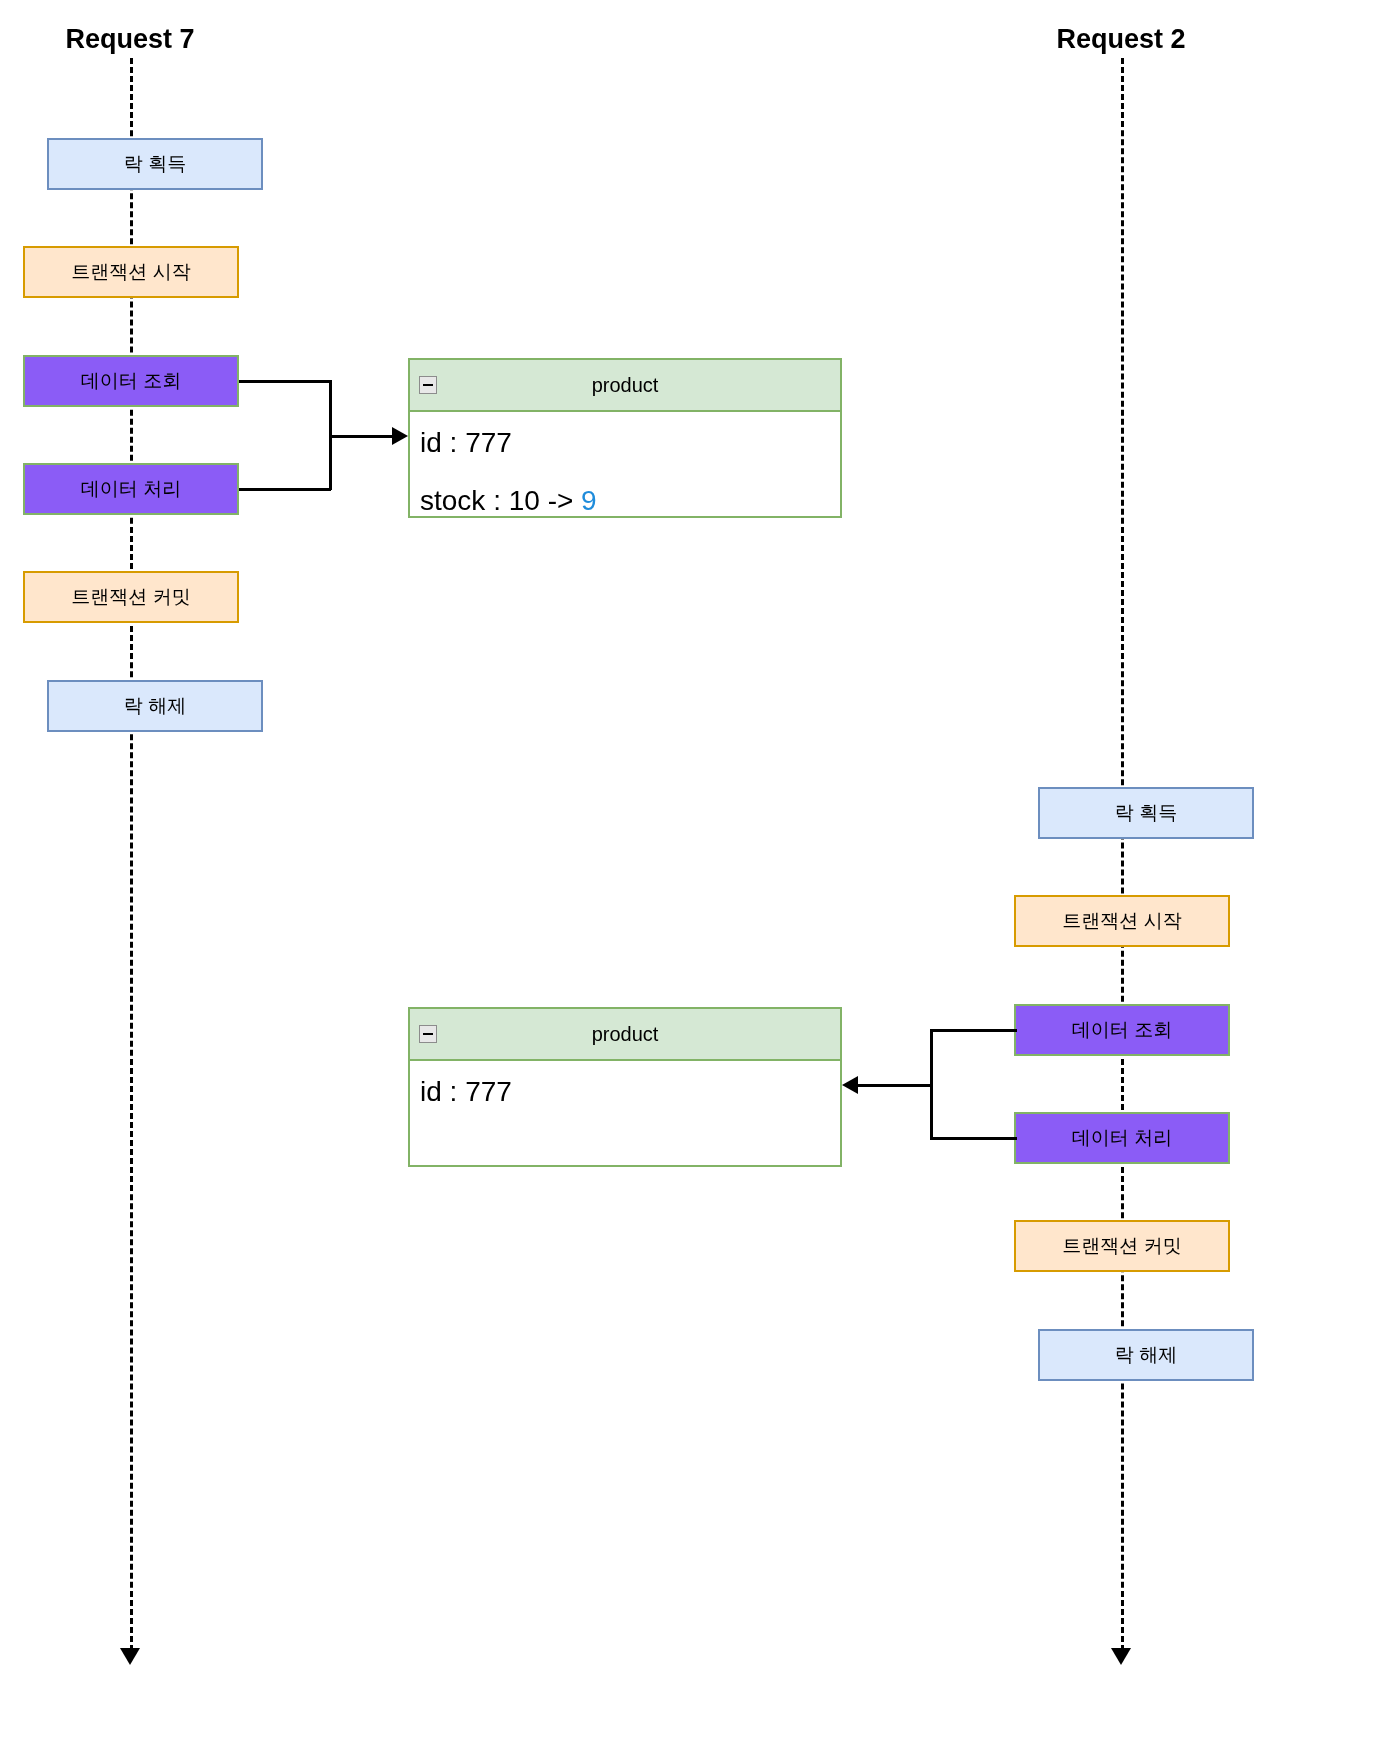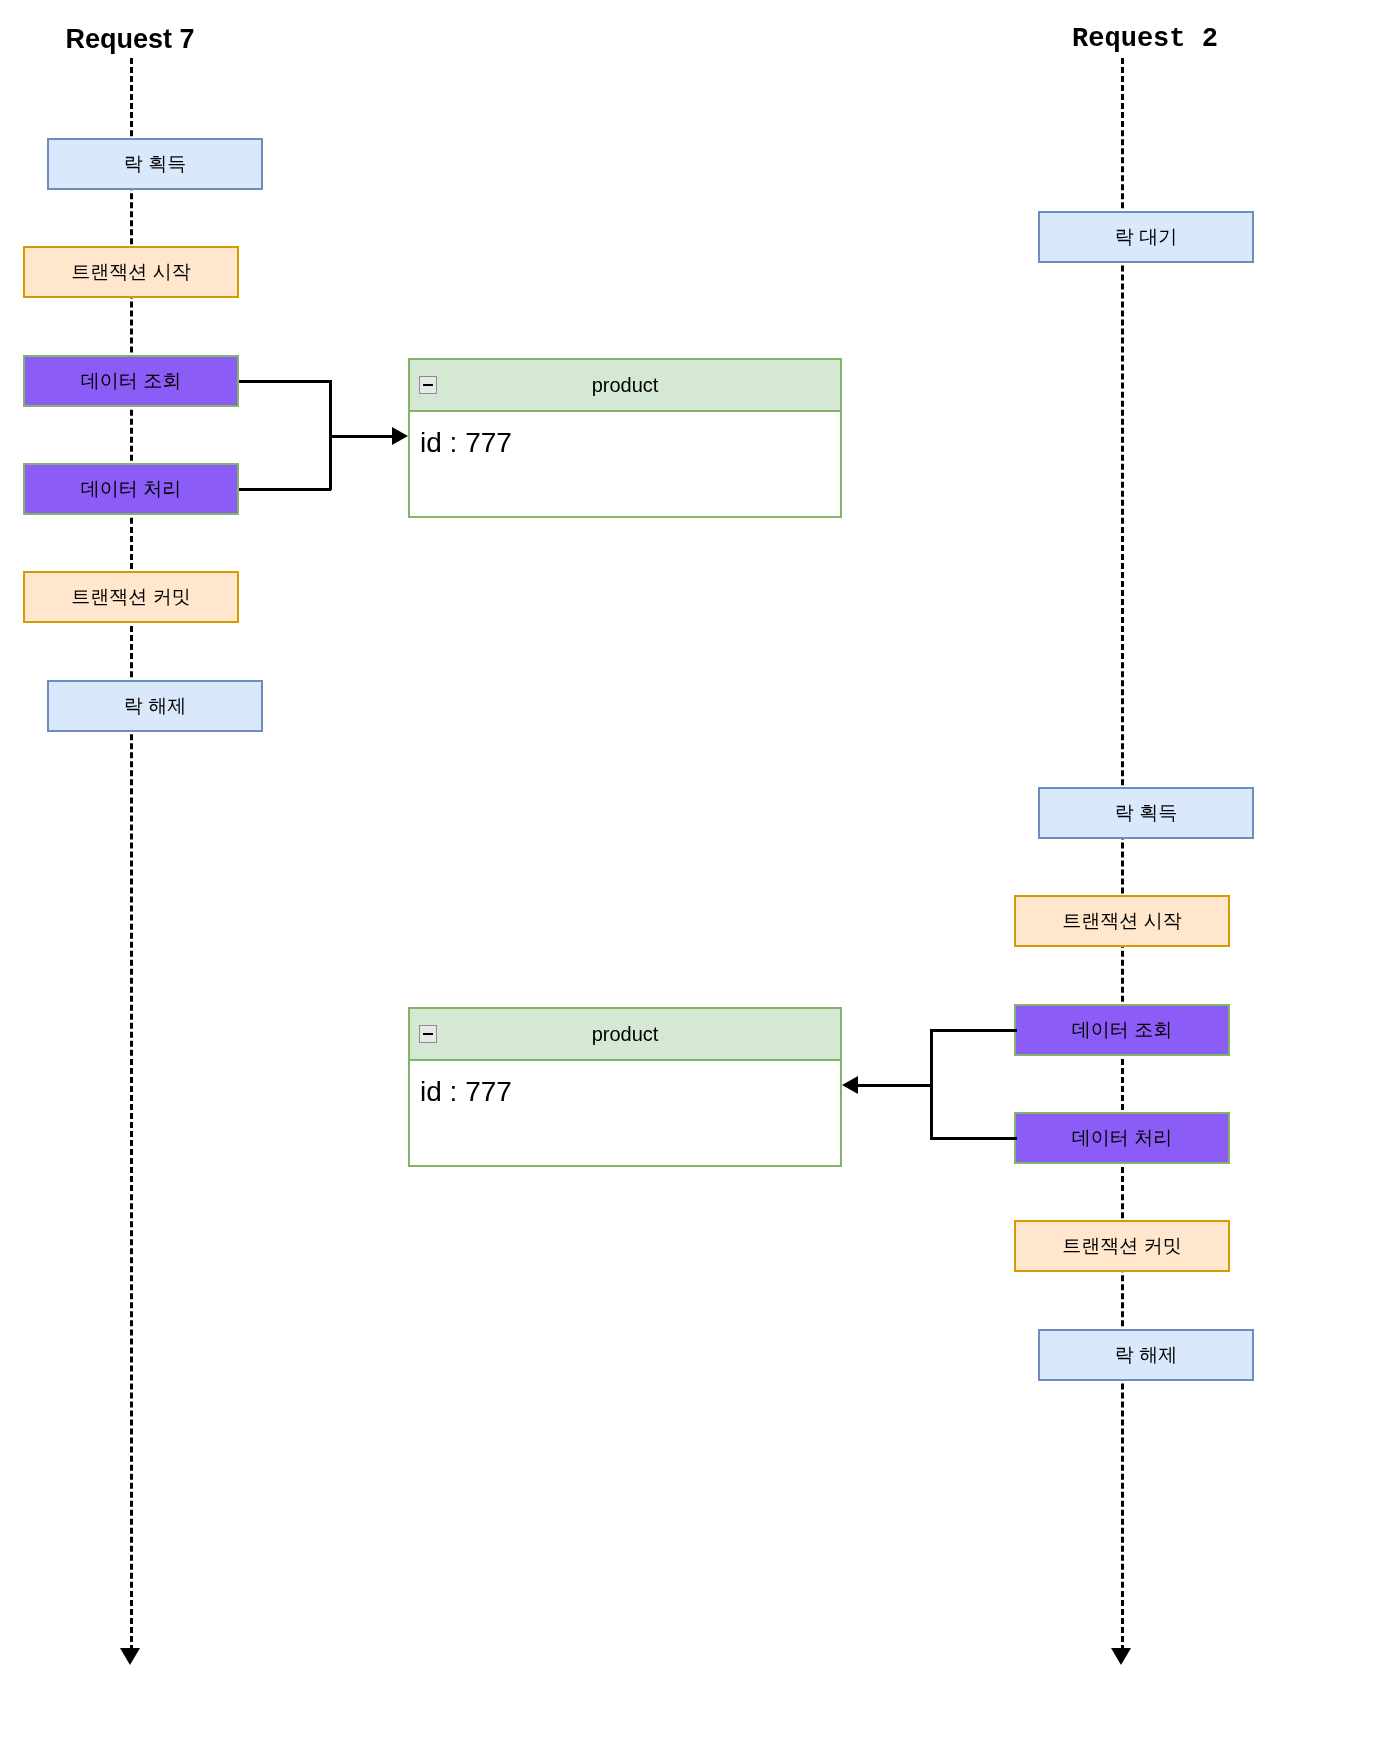--- a/index.html
+++ b/index.html
@@ -169,29 +169,29 @@
 
   <div class="obj" style="left:408px; top:358px; width:434px; height:160px;">
     <div class="obj-header">
       <span class="obj-collapse">
           <i></i>
         </span>
       <span>product</span>
     </div>
     <div class="obj-body">
       <div class="obj-row">id : 777</div>
+      <div class="obj-row"><span>stock : </span><span>10</span><span> -&gt; </span><span class="v-blue">9</span></div>
     </div>
   </div>
 
-  <div class="lane-title" style="left:1145px; top:24px;font-family:Liberation Mono, monospace;">Request 2</div>
+  <div class="lane-title" style="left:1121px; top:24px;">Request 2</div>
 
   <div class="lifeline" style="left:1121px; top:58px; height:1602px;"></div>
   <div class="lifeline-arrow" style="left:1121px; top:1648px;"></div>
 
-  <div class="step blue" style="left:1014px; top:211px;  width:216px; height:52px;">락 대기</div>
   <div class="step blue" style="left:1014px; top:787px;  width:216px; height:52px;">락 획득</div>
   <div class="step orange" style="left:1014px; top:895px;  width:216px; height:52px;">트랜잭션 시작</div>
   <div class="step green" style="left:1014px; top:1004px; width:216px; height:52px;">데이터 조회</div>
   <div class="step green" style="left:1014px; top:1112px; width:216px; height:52px;">데이터 처리</div>
   <div class="step orange" style="left:1014px; top:1220px; width:216px; height:52px;">트랜잭션 커밋</div>
   <div class="step blue" style="left:1014px; top:1329px; width:216px; height:52px;">락 해제</div>
 
   <div class="conn-h" style="left:930px; top:1029px; width:87px;"></div>
   <div class="conn-h" style="left:930px; top:1137px; width:87px;"></div>
   <div class="conn-v" style="left:930px; top:1029px; height:111px;"></div>

